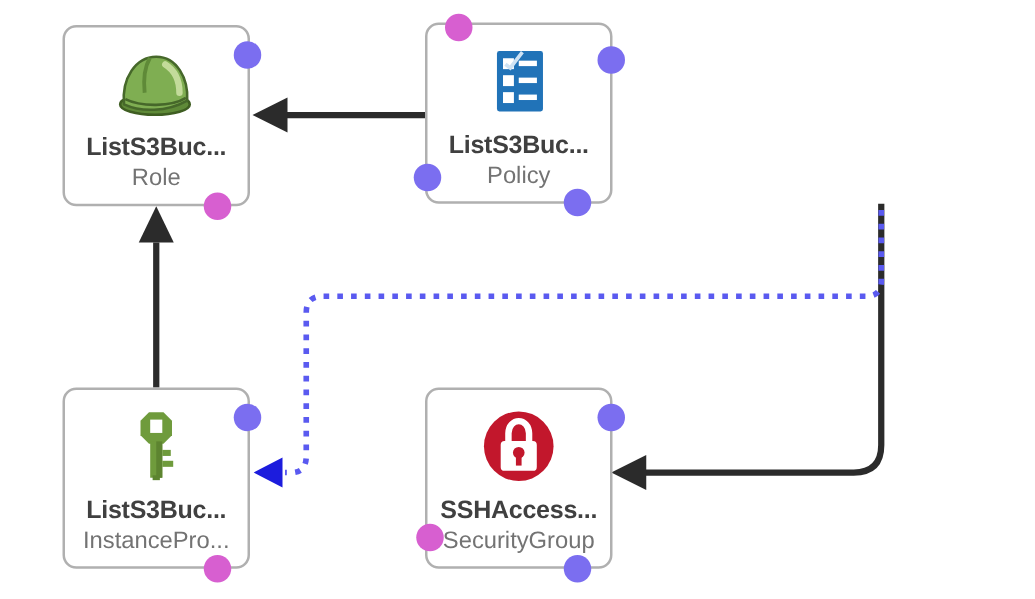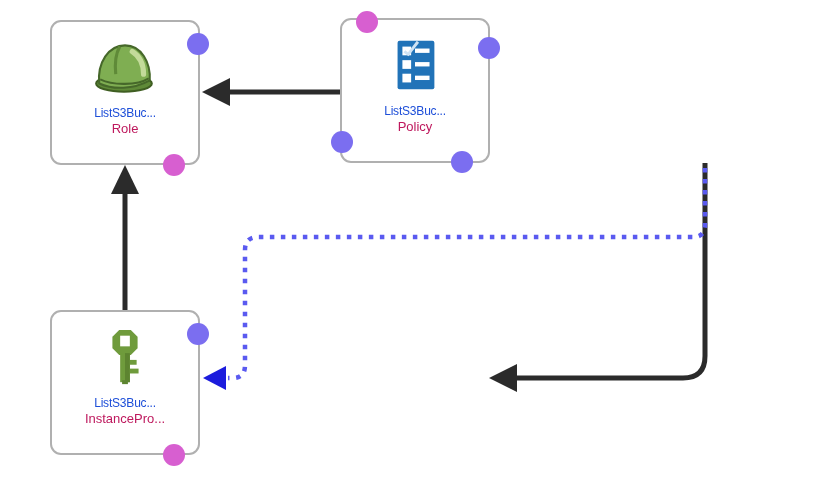--- a/index.html
+++ b/index.html
@@ -8,23 +8,23 @@
     font-family:"Liberation Sans","DejaVu Sans",sans-serif;
   }
   .edges{position:absolute;left:0;top:0;width:828px;height:479px;z-index:1;}
   .node{
     position:absolute;z-index:2;background:#ffffff;
     border:2px solid #b0b0b0;border-radius:11px;box-sizing:border-box;
     display:flex;flex-direction:column;align-items:center;
   }
   .node .icon{margin-top:12px;width:66px;height:66px;display:flex;align-items:center;justify-content:center;}
   .node .label{
-    margin-top:6px;font-size:12px;font-weight:400;color:#1d4ed8;letter-spacing:-0.2px;line-height:1.25;
+    margin-top:6px;font-size:20px;font-weight:700;color:#404040;letter-spacing:-0.2px;line-height:1.25;
   }
-  .node .sublabel{font-size:13px;color:#be185d;line-height:1.25;}
+  .node .sublabel{font-size:19px;color:#737373;line-height:1.25;}
   .port{
     position:absolute;width:22px;height:22px;border-radius:50%;z-index:3;
   }
   .port.purple{background:#7b6ef0;}
   .port.pink{background:#d75fd0;}
 </style>
 </head>
 <body>
 
 <div class="canvas">
@@ -101,14 +101,30 @@
         <rect x="37" y="44" width="9" height="5" fill="#6f9b3c"></rect>
         <rect x="29" y="56" width="6" height="4" fill="#5d8430"></rect>
       </svg>
     </div>
     <div class="label">ListS3Buc...</div>
     <div class="sublabel">InstancePro...</div>
     <span class="port purple" style="left:135px;top:11px"></span>
     <span class="port pink" style="left:111px;top:132px"></span>
   </div>
 
+  <div class="node" style="left:340px;top:310px;width:150px;height:145px">
+    <div class="icon">
+      <svg width="68" height="68" viewBox="0 0 64 64">
+        <circle cx="32" cy="32" r="27" fill="#c2172c"></circle>
+        <path d="M 24 31 L 24 22 C 24 16 28 12.5 32 12.5 C 36 12.5 40 16 40 22 L 40 31" fill="none" stroke="#ffffff" stroke-width="5"></path>
+        <rect x="18" y="28" width="28" height="23" rx="3" fill="#ffffff"></rect>
+        <circle cx="32" cy="37" r="4.5" fill="#c2172c"></circle>
+        <rect x="29.8" y="39" width="4.4" height="8" fill="#c2172c"></rect>
+      </svg>
+    </div>
+    <div class="label">SSHAccess...</div>
+    <div class="sublabel">SecurityGroup</div>
+    <span class="port purple" style="left:136px;top:11px"></span>
+    <span class="port pink" style="left:-9px;top:107px"></span>
+    <span class="port purple" style="left:109px;top:132px"></span>
+  </div>
 
 </div>
 
 </body></html>

